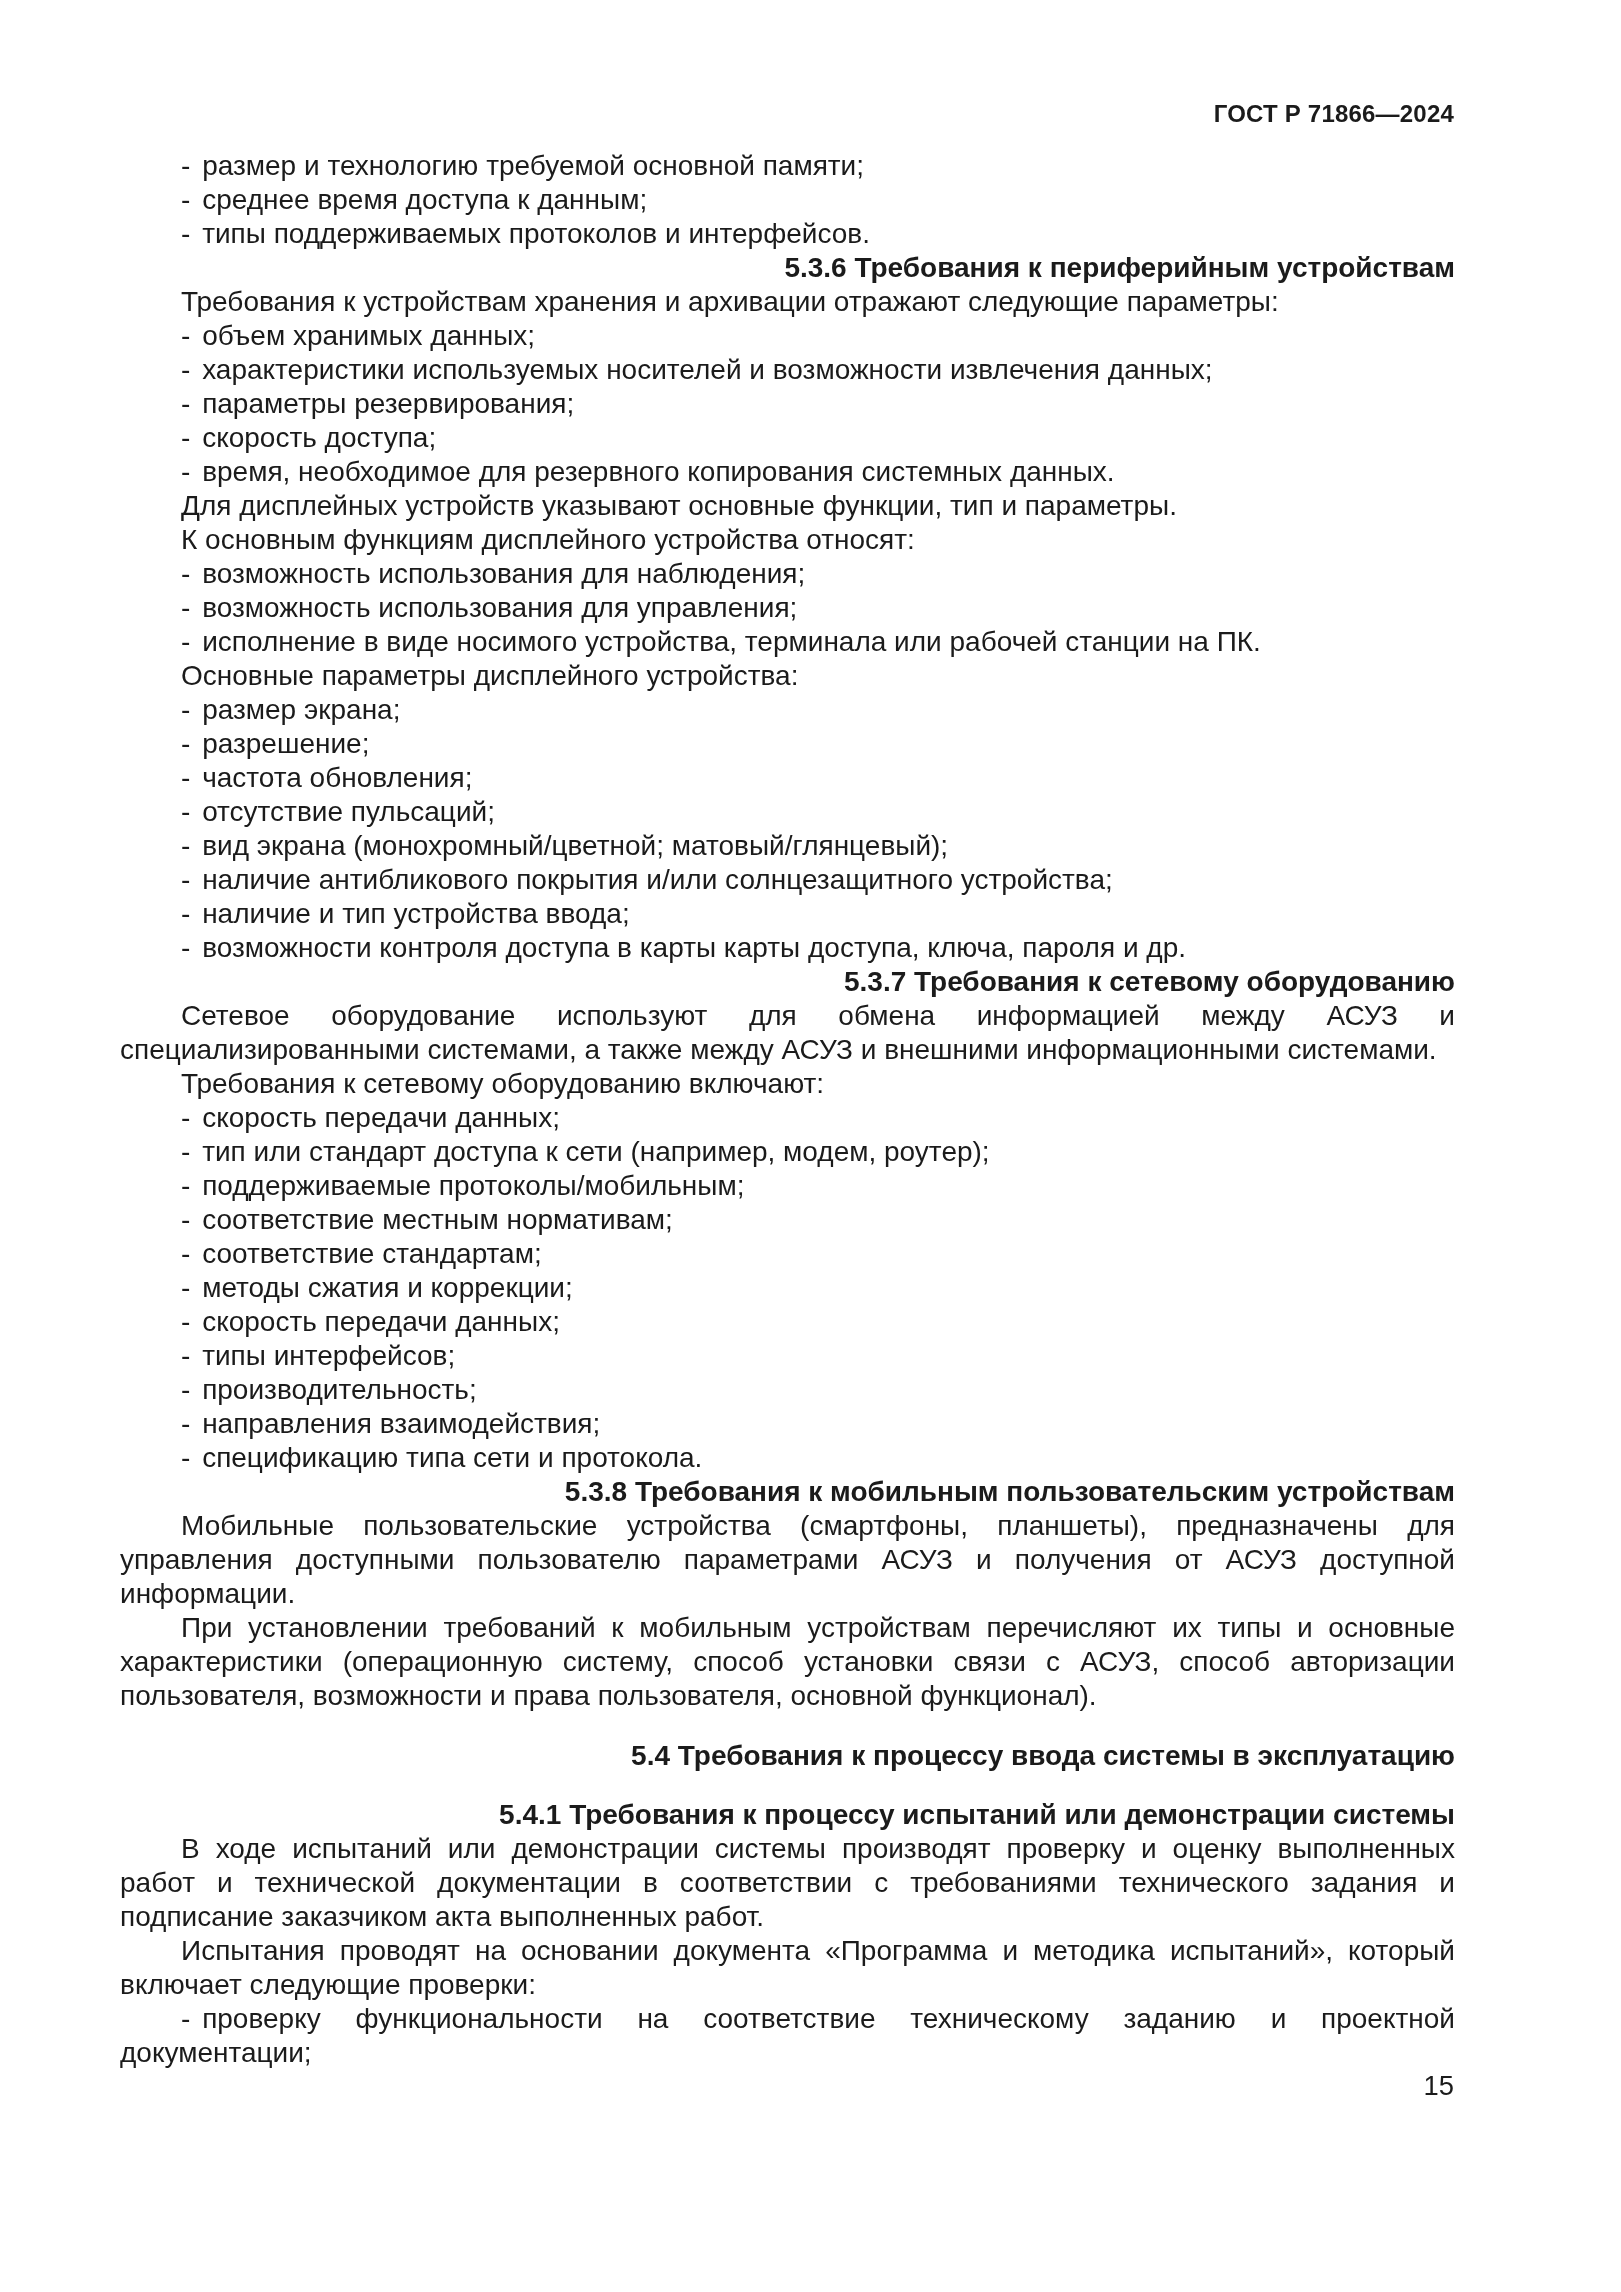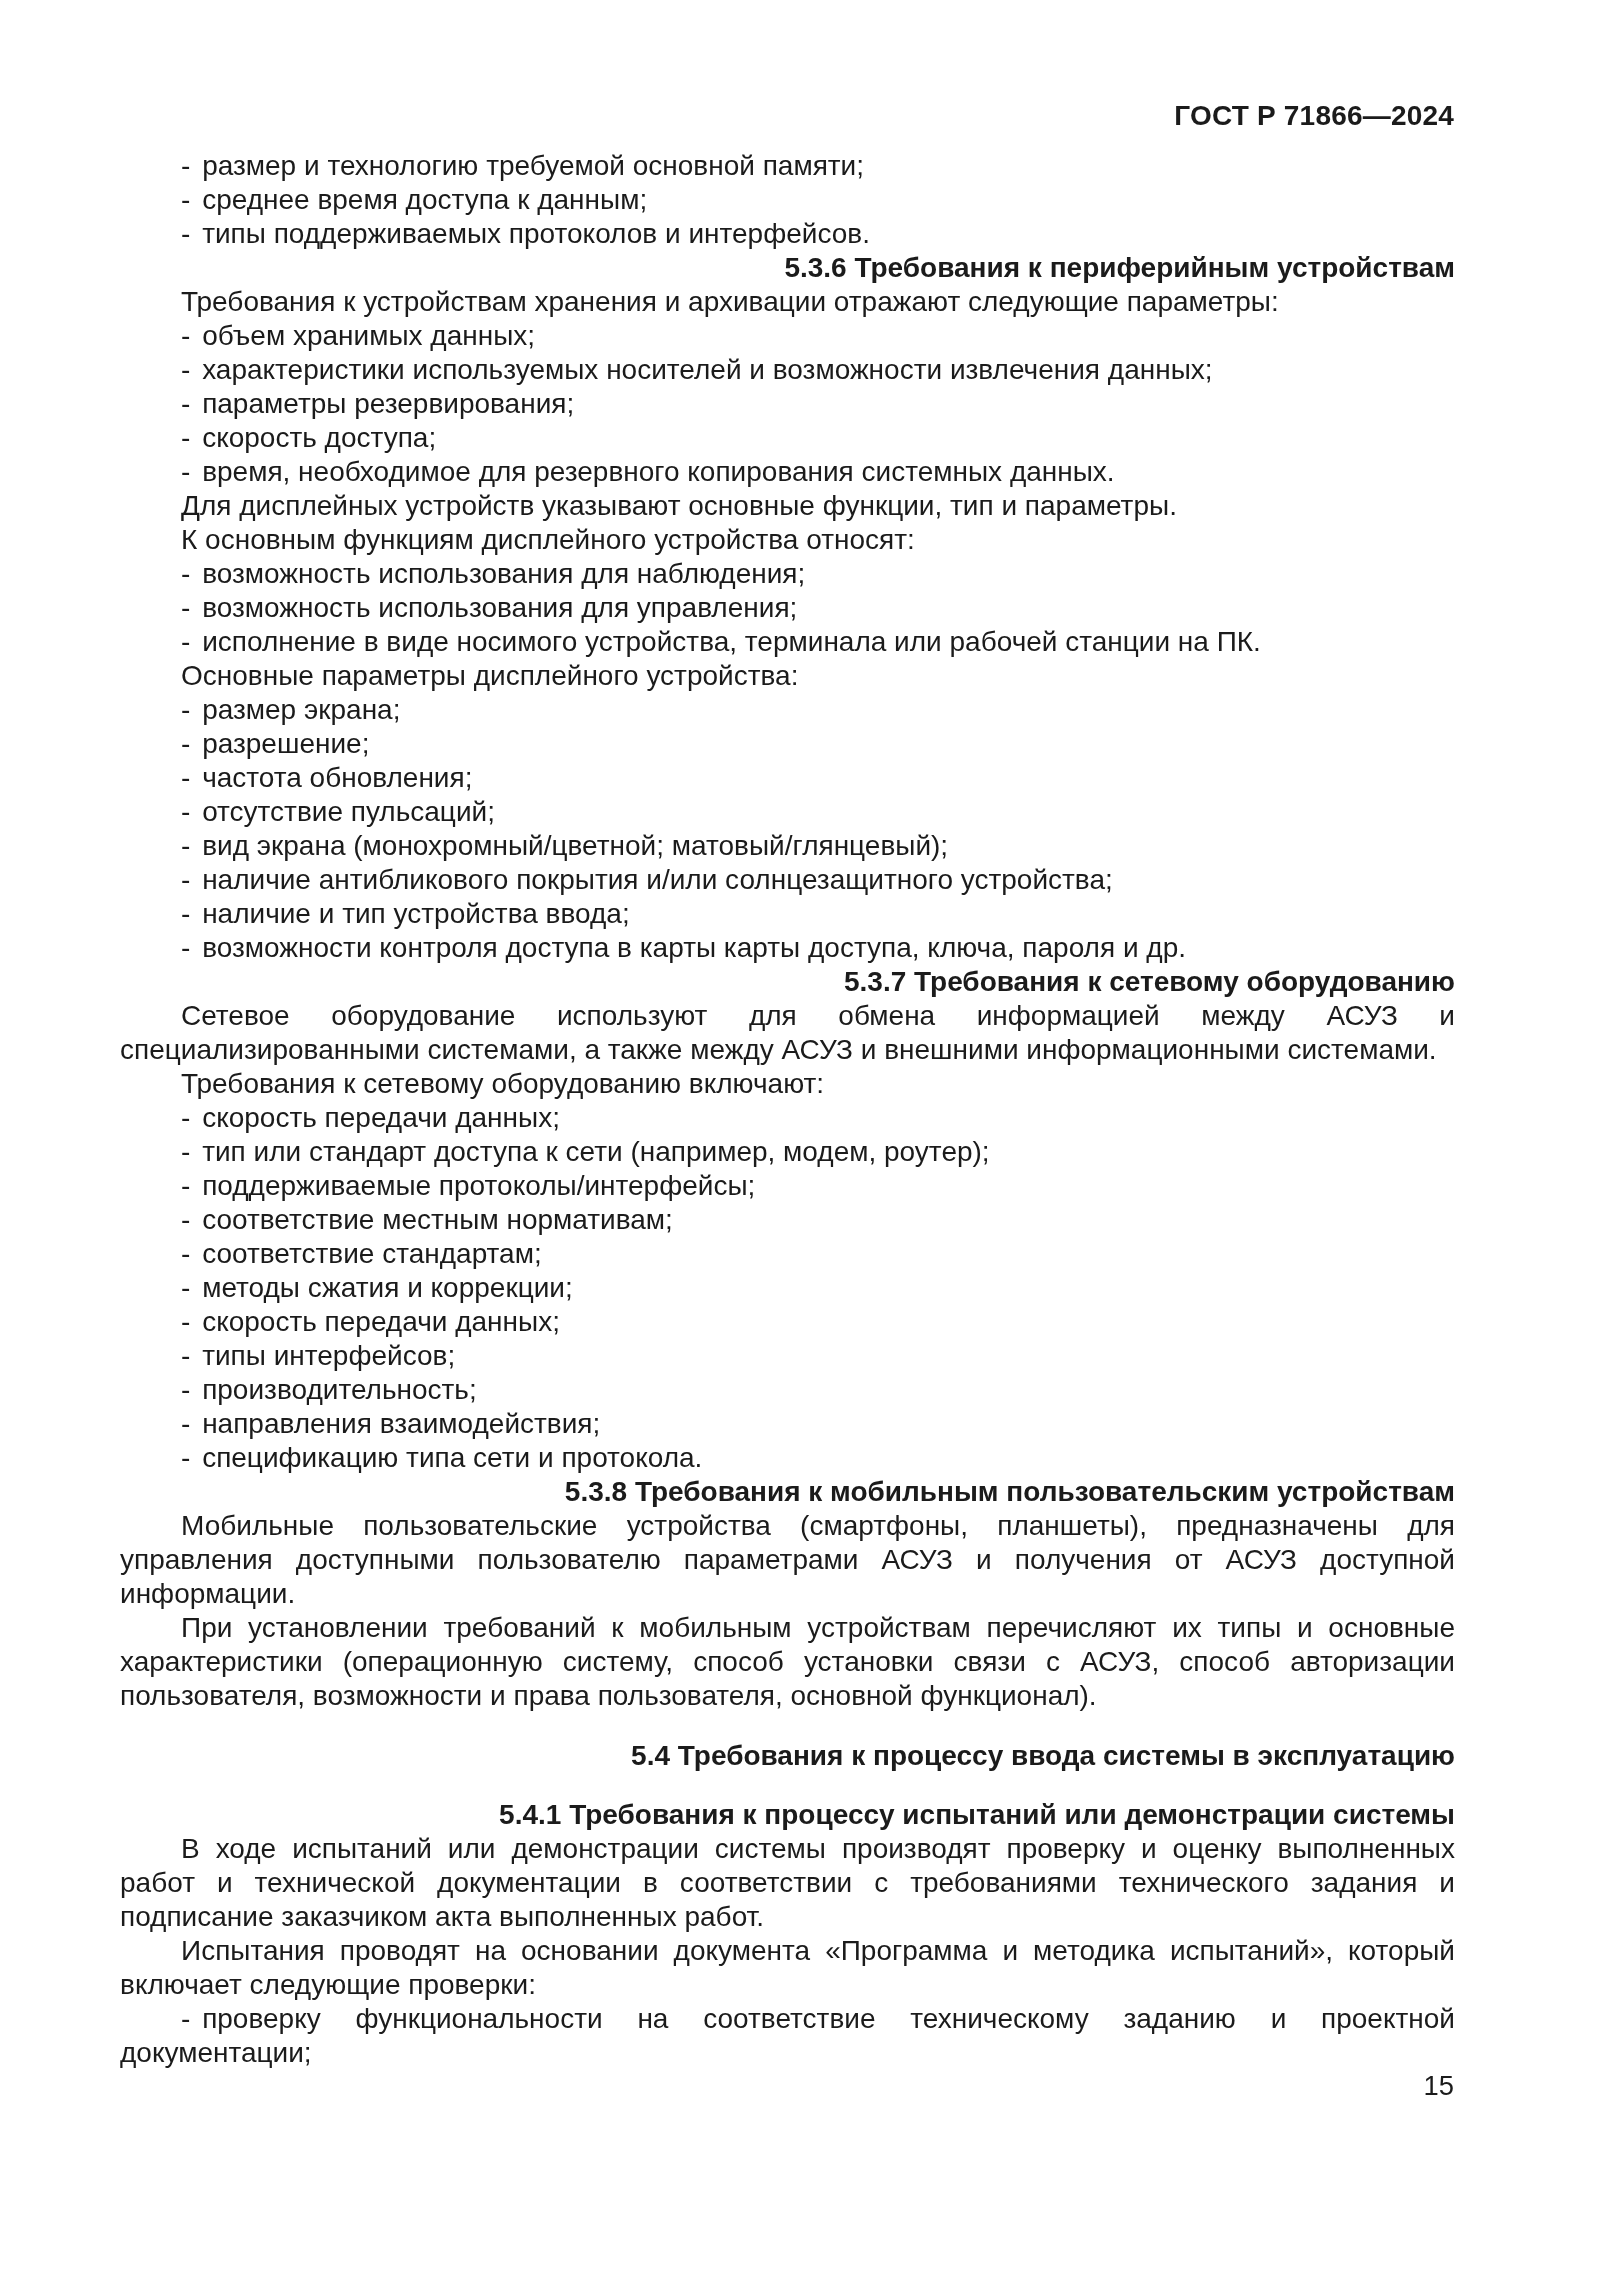--- a/index.html
+++ b/index.html
@@ -14,21 +14,21 @@
     height: 2293px;
     background: #ffffff;
     font-family: "Liberation Sans", sans-serif;
     color: #1b1b1b;
     overflow: hidden;
   }
   .doc-header {
     position: absolute;
     top: 100px;
     right: 167px;
-    font-size: 28px;
+    font-size: 24px;
     font-weight: 700;
     letter-spacing: 0.2px;
   }
   .content {
     position: absolute;
     top: 149px;
     left: 120px;
     width: 1335px;
     font-size: 28px;
     line-height: 34px;
@@ -84,21 +84,21 @@
       <p class="li"><span class="marker">-</span><span>отсутствие пульсаций;</span></p>
       <p class="li"><span class="marker">-</span><span>вид экрана (монохромный/цветной; матовый/глянцевый);</span></p>
       <p class="li"><span class="marker">-</span><span>наличие антибликового покрытия и/или солнцезащитного устройства;</span></p>
       <p class="li"><span class="marker">-</span><span>наличие и тип устройства ввода;</span></p>
       <p class="li"><span class="marker">-</span><span>возможности контроля доступа в карты карты доступа, ключа, пароля и др.</span></p>
       <p class="heading"><span>5.3.7 Требования к сетевому оборудованию</span></p>
       <p><span>Сетевое оборудование используют для обмена информацией между АСУЗ и специализированными системами, а также между АСУЗ и внешними информационными системами.</span></p>
       <p><span>Требования к сетевому оборудованию включают:</span></p>
       <p class="li"><span class="marker">-</span><span>скорость передачи данных;</span></p>
       <p class="li"><span class="marker">-</span><span>тип или стандарт доступа к сети (например, модем, роутер);</span></p>
-      <p class="li"><span class="marker">-</span><span>поддерживаемые протоколы/интерфейсы;</span></p>
+      <p class="li"><span class="marker">-</span><span>поддерживаемые протоколы/мобильным;</span></p>
       <p class="li"><span class="marker">-</span><span>соответствие местным нормативам;</span></p>
       <p class="li"><span class="marker">-</span><span>соответствие стандартам;</span></p>
       <p class="li"><span class="marker">-</span><span>методы сжатия и коррекции;</span></p>
       <p class="li"><span class="marker">-</span><span>скорость передачи данных;</span></p>
       <p class="li"><span class="marker">-</span><span>типы интерфейсов;</span></p>
       <p class="li"><span class="marker">-</span><span>производительность;</span></p>
       <p class="li"><span class="marker">-</span><span>направления взаимодействия;</span></p>
       <p class="li"><span class="marker">-</span><span>спецификацию типа сети и протокола.</span></p>
       <p class="heading"><span>5.3.8 Требования к мобильным пользовательским устройствам</span></p>
       <p><span>Мобильные пользовательские устройства (смартфоны, планшеты), предназначены для управления доступными пользователю параметрами АСУЗ и получения от АСУЗ доступной информации.</span></p>

